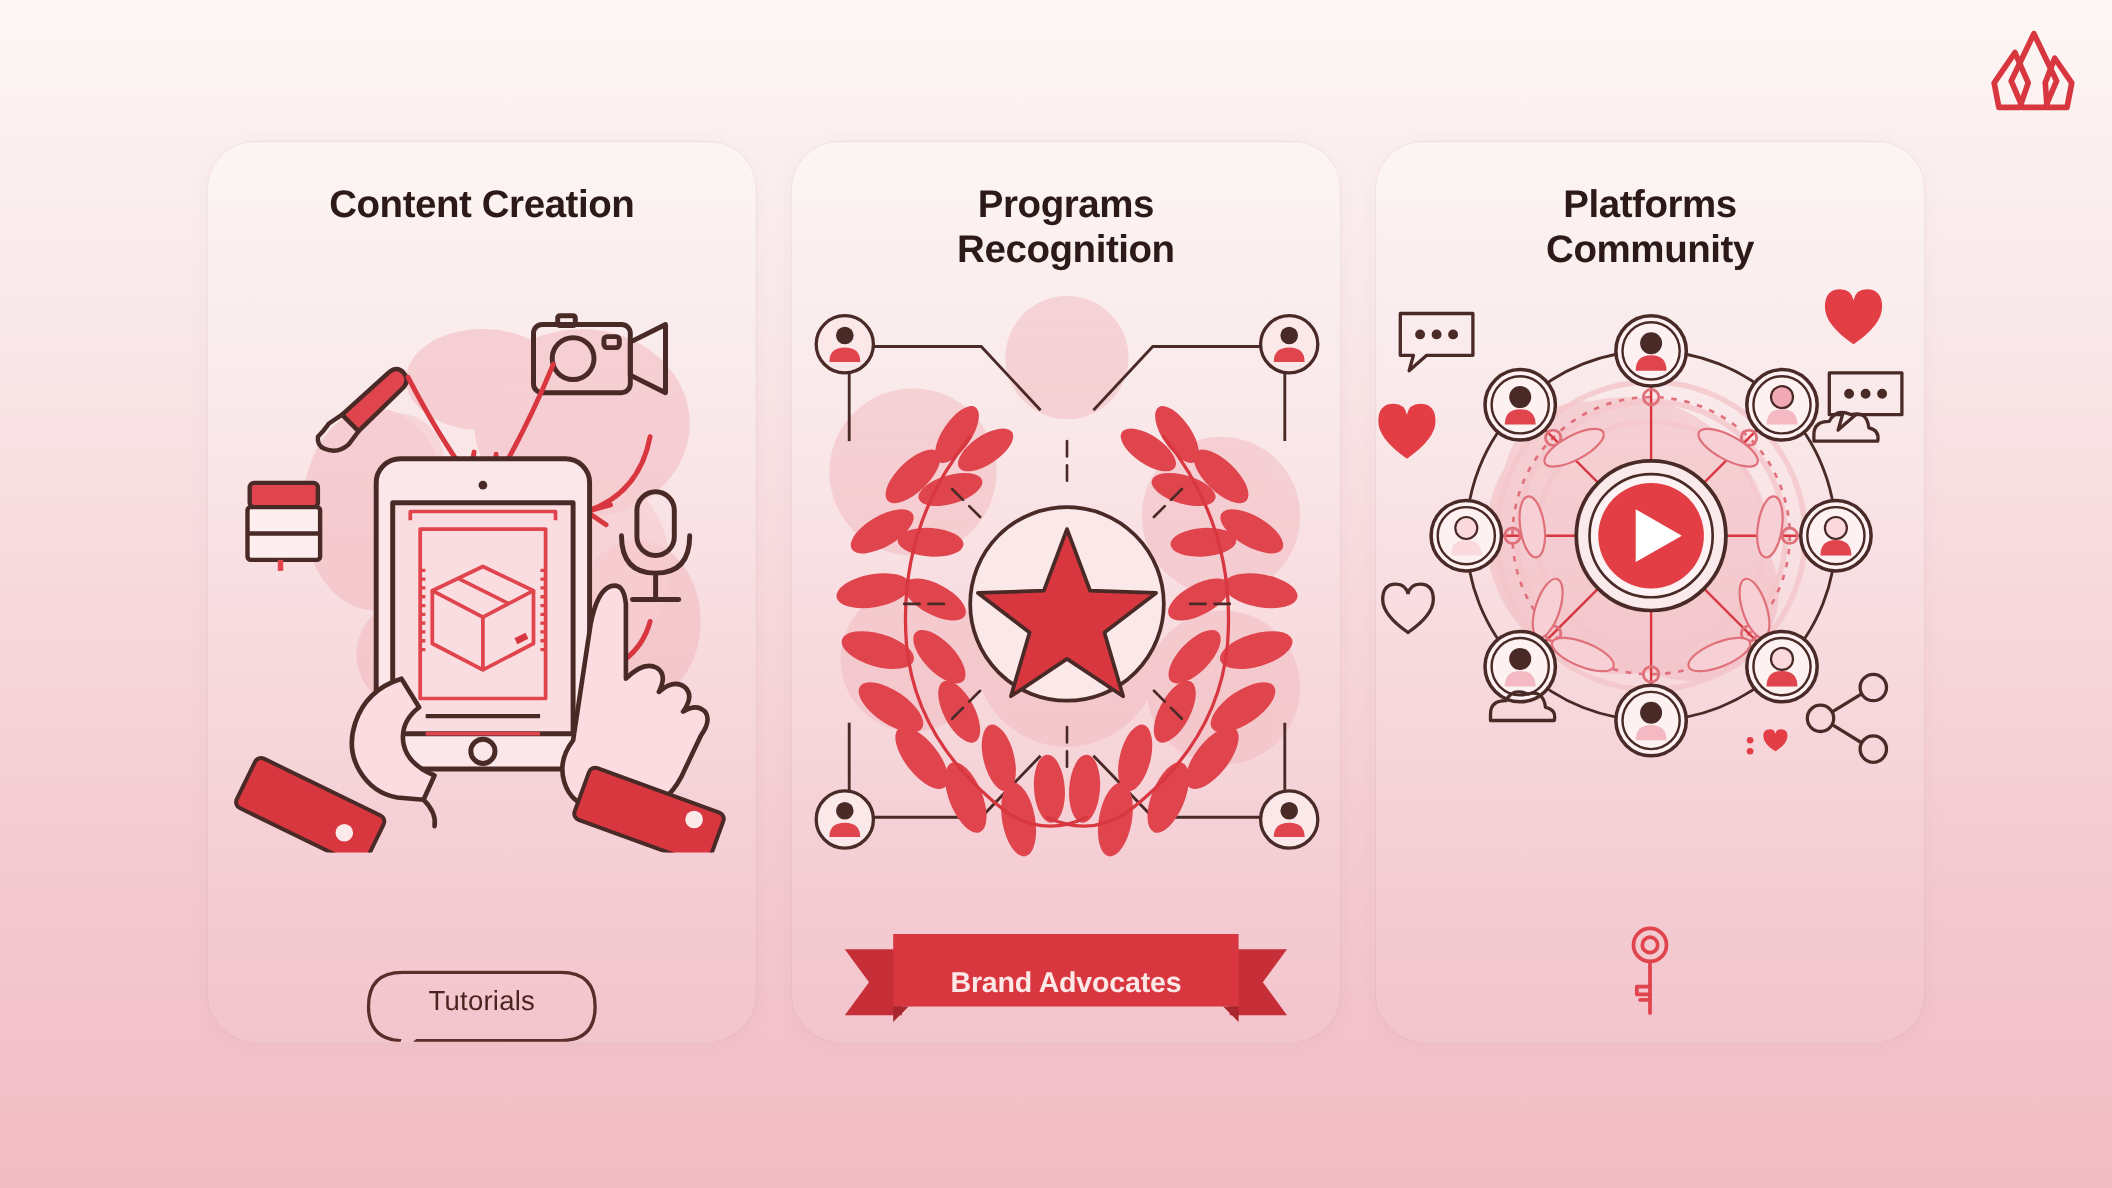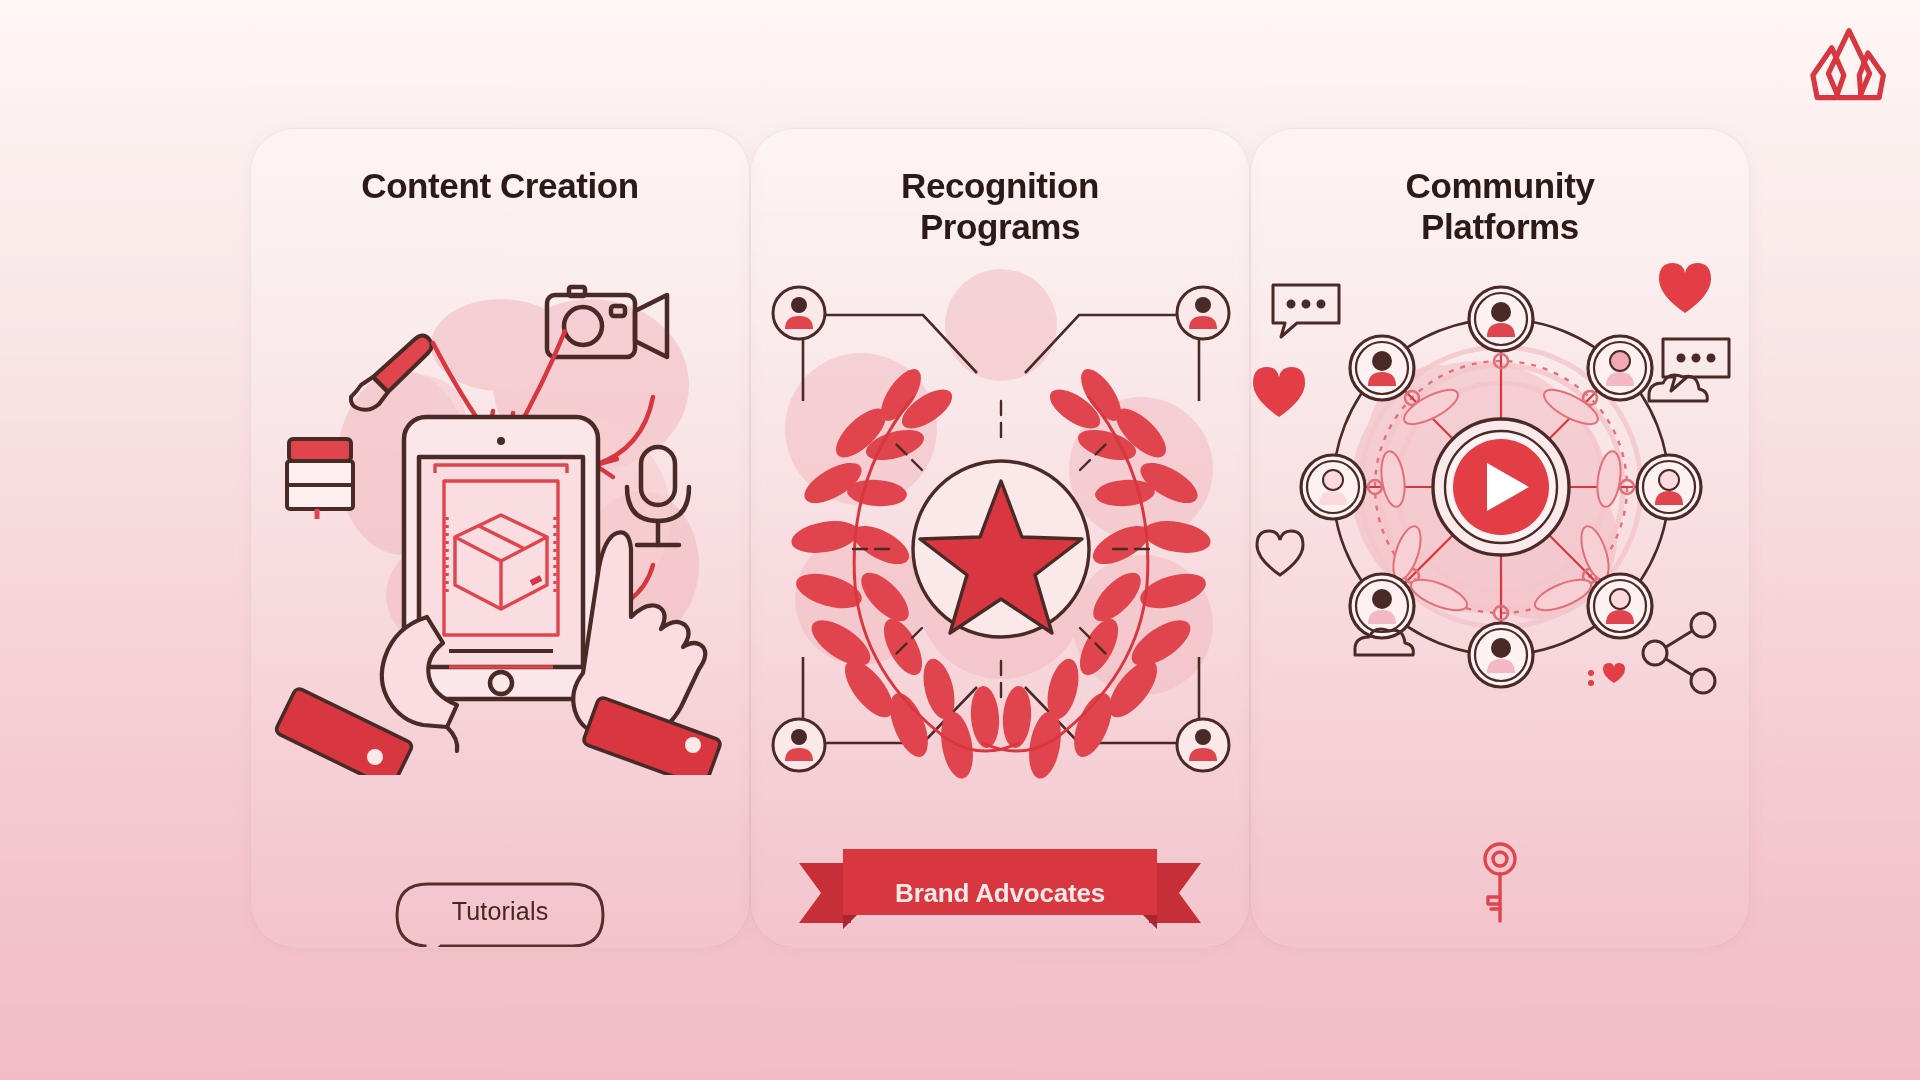--- a/index.html
+++ b/index.html
@@ -25,21 +25,21 @@
   #brand-logo {
     position: absolute; top: 22px; right: 28px;
     width: 86px; height: 86px;
   }
 
   
   #card-rail {
     position: absolute;
     left: 188px; top: 128px;
     width: 1562px; height: 820px;
-    display: flex; justify-content: flex-end;
+    display: flex; justify-content: space-between;
   }
   .card {
     position: relative;
     width: 500px; height: 820px;
     border-radius: 44px;
     border: 1px solid rgba(120, 70, 70, 0.085);
     background: linear-gradient(to bottom,
       rgba(255,255,255,0.30) 0%,
       rgba(255,255,255,0.16) 45%,
       rgba(255,255,255,0.04) 100%);
@@ -219,22 +219,22 @@
     </svg>
 
     <svg id="tutorials-bubble" viewBox="0 0 210 66">
       <path d="M33 2 L177 2 Q208 2 208 33 Q208 64 177 64 L46 64 L24 84 L30 64 Q2 62 2 33 Q2 2 33 2 Z" fill="none" stroke="#5a2d2a" stroke-width="3"></path>
     </svg>
     <div id="tutorials-label">Tutorials</div>
   </div>
 
   <div class="card">
     <div class="card-title">
+      <div>Programs</div>
       <div>Recognition</div>
-      <div>Programs</div>
     </div>
 
     <svg class="art" id="art-recognition" viewBox="0 0 500 520" preserveAspectRatio="xMidYMid meet">
 
       <g fill="#f2b9bf" opacity="0.5">
         <circle cx="250" cy="56" r="56"></circle>
         <circle cx="110" cy="160" r="76"></circle>
         <circle cx="390" cy="200" r="72"></circle>
         <circle cx="110" cy="330" r="66"></circle>
         <circle cx="392" cy="356" r="70"></circle>
@@ -347,22 +347,22 @@
       <path d="M402 14 L350 14 L350 74 L402 74 L380 44 Z" fill="#c62f37"></path>
       <path d="M44 0 L358 0 L358 66 L44 66 Z" fill="#d8373f"></path>
       <path d="M44 66 L58 66 L44 80 Z" fill="#a8262d"></path>
       <path d="M358 66 L344 66 L358 80 Z" fill="#a8262d"></path>
     </svg>
     <div id="ribbon-label">Brand Advocates</div>
   </div>
 
   <div class="card">
     <div class="card-title">
+      <div>Platforms</div>
       <div>Community</div>
-      <div>Platforms</div>
     </div>
 
     <svg class="art" id="art-community" viewBox="0 0 500 460" preserveAspectRatio="xMidYMid meet">
 
       <g fill="#f0b2b9" opacity="0.45">
         <circle cx="226" cy="230" r="126"></circle>
         <circle cx="190" cy="182" r="74"></circle>
         <circle cx="286" cy="282" r="80"></circle>
       </g>
       <g fill="none" stroke="#f4c6cb" stroke-width="5" opacity="0.8">

